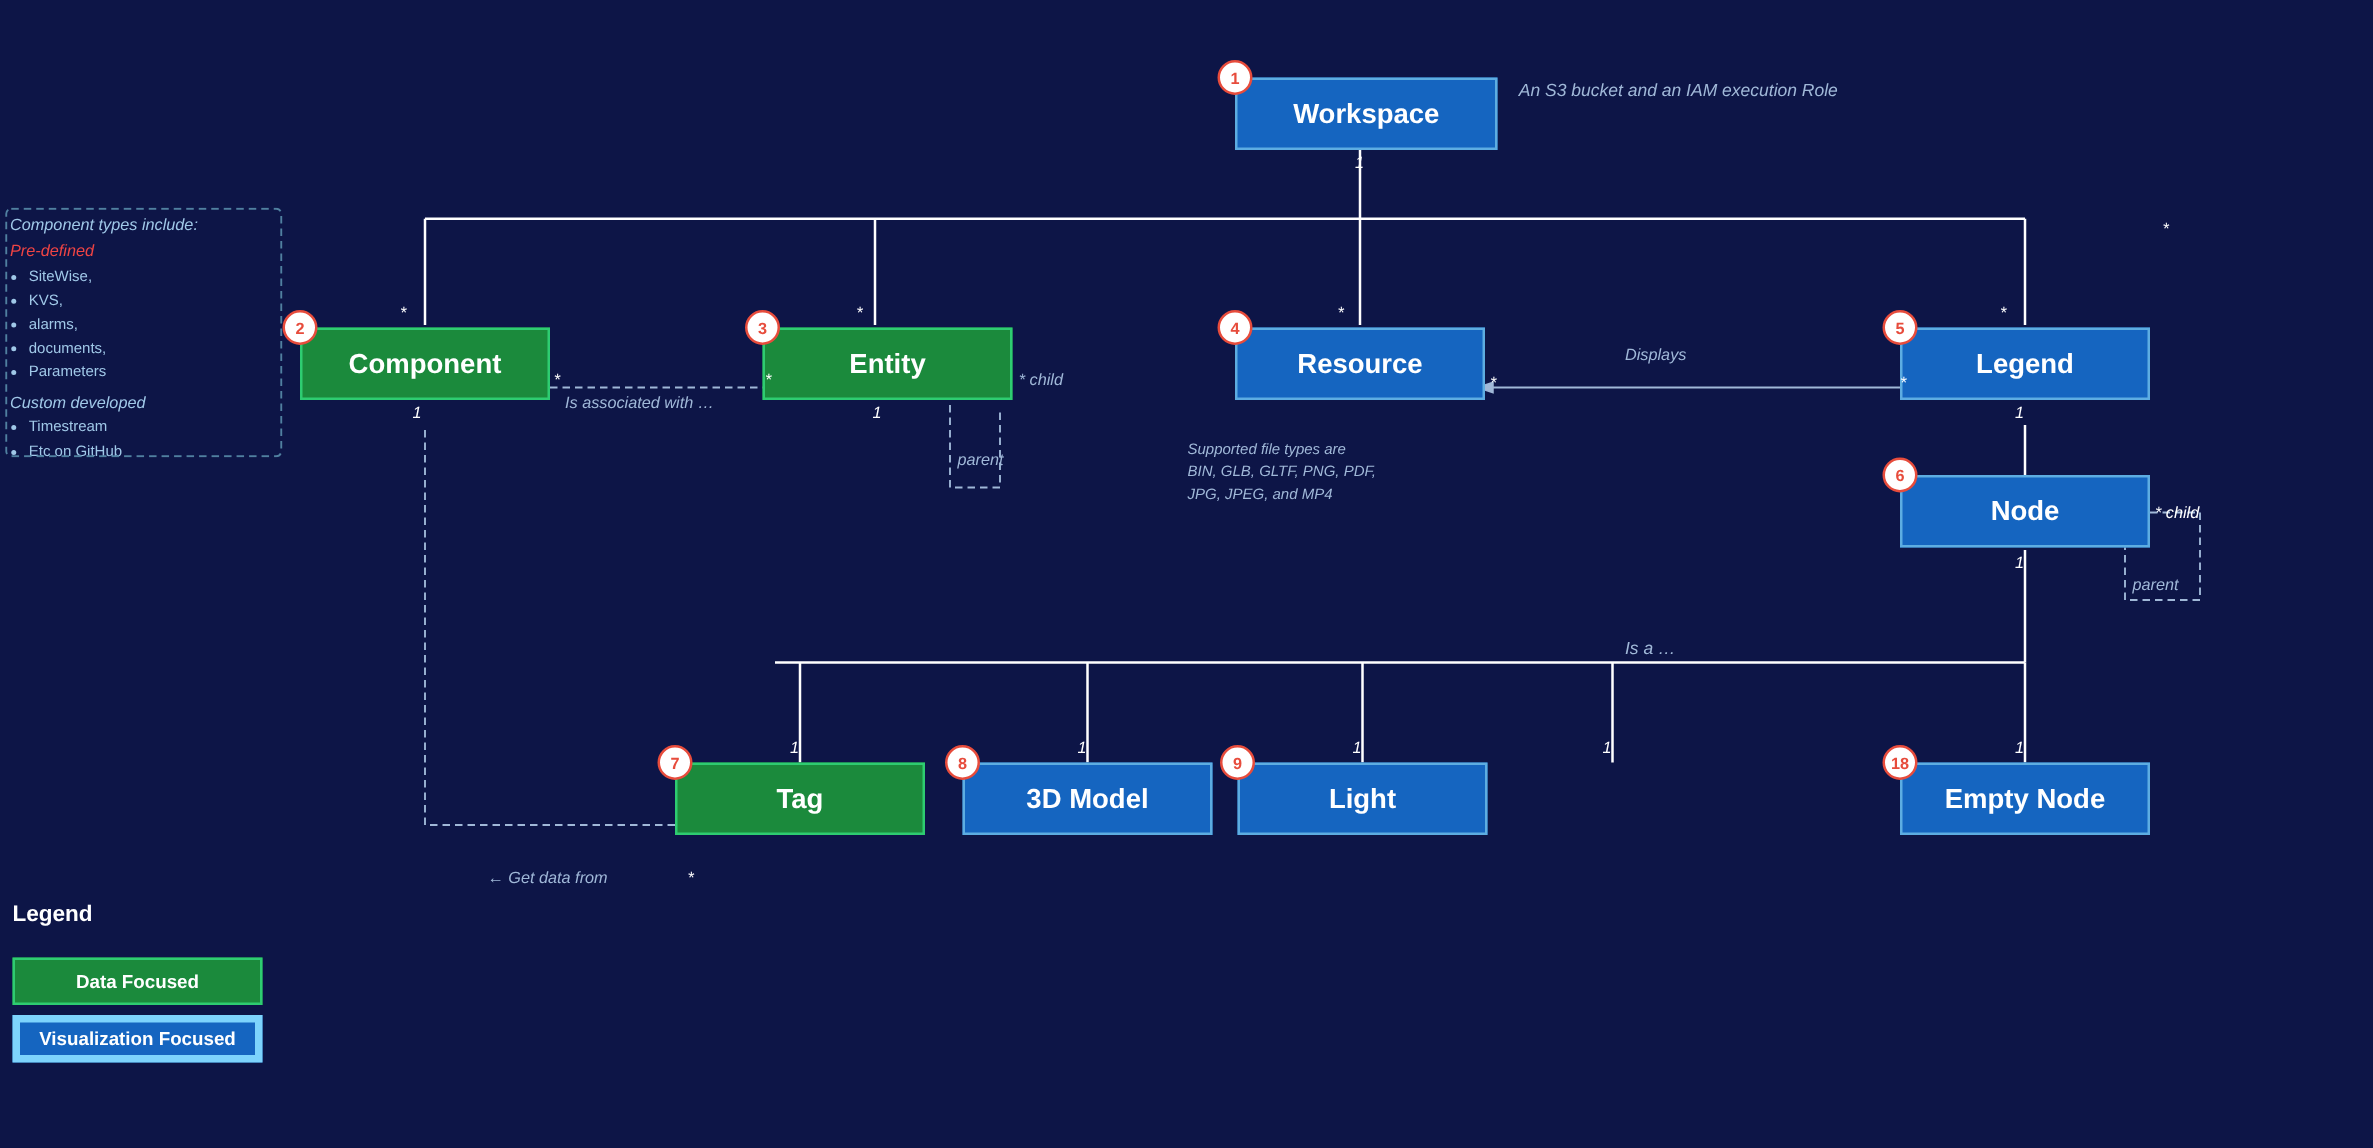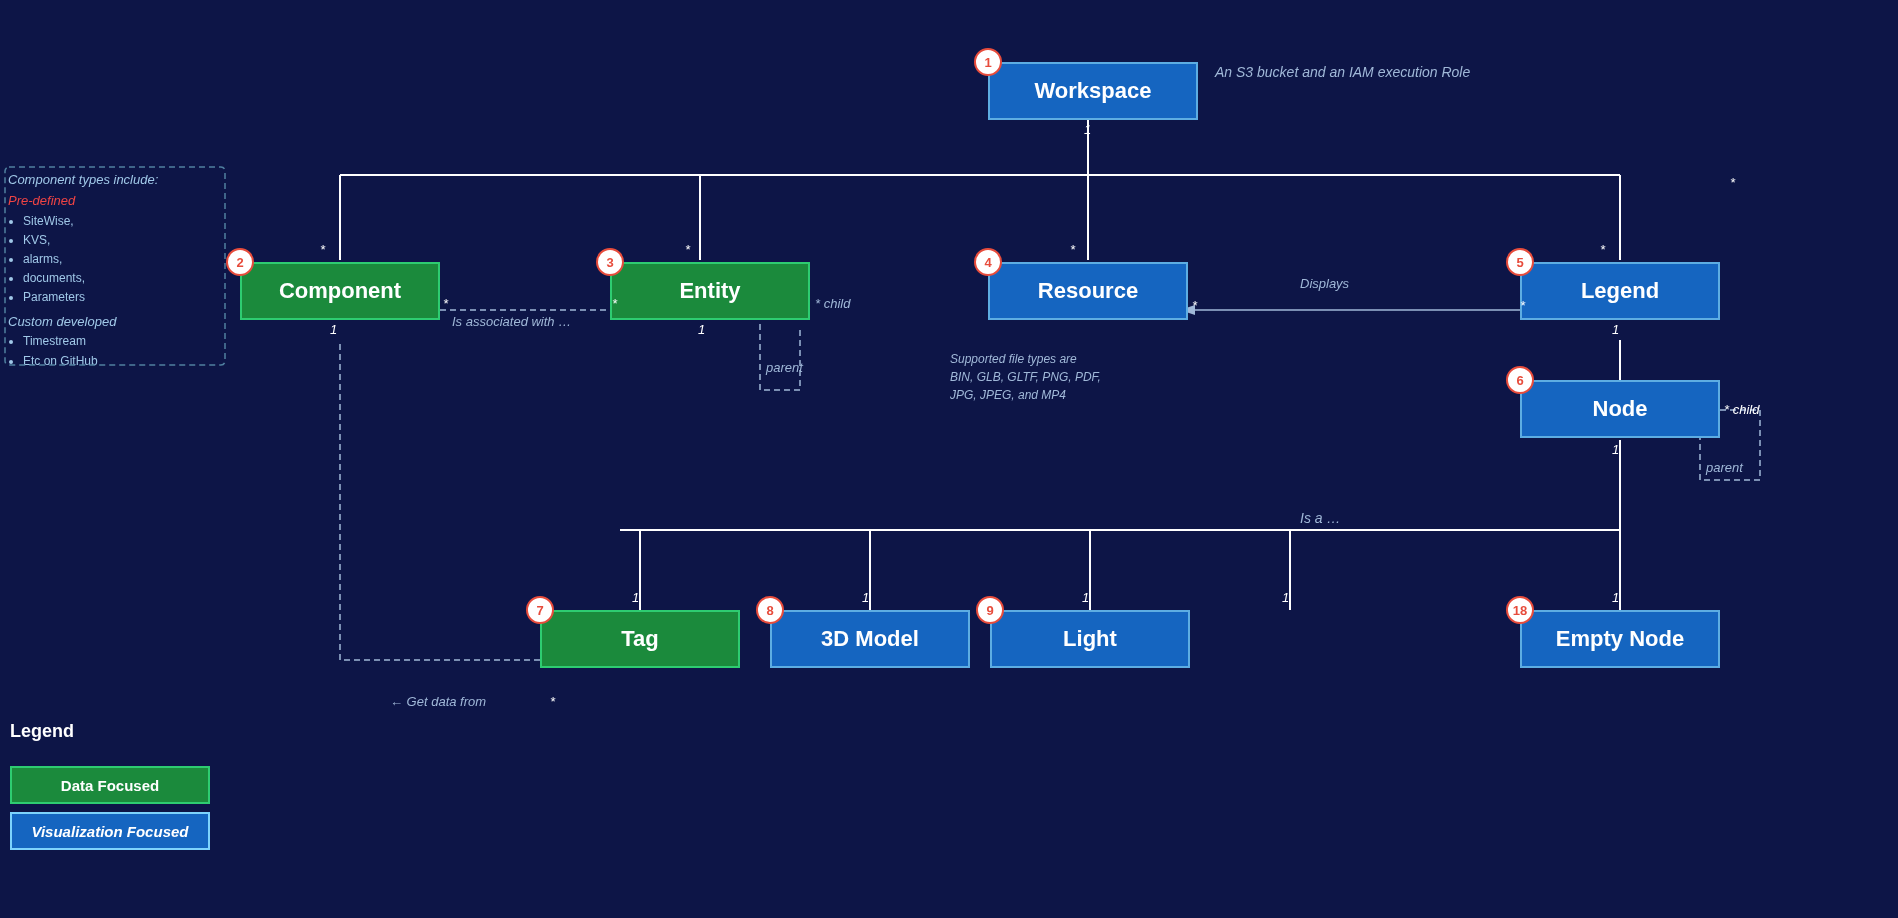--- a/index.html
+++ b/index.html
@@ -324,18 +324,18 @@
     ← Get data from
   </div>
 
   <div class="label label-white" style="left:550px; top:694px;">*</div>
 
   <div class="legend">
     <div class="legend-title">Legend</div>
     <div class="legend-item node-green" style="border: 2px solid #2ecc71; font-size:15px;">
       <span>Data Focused</span>
     </div>
-    <div class="legend-item node-blue" style="border: 2px solid #7dd3fc; font-size:15px;font-style:italic;">
+    <div class="legend-item node-blue" style="border: 6px solid #7dd3fc; font-size:15px;">
       <span>Visualization Focused</span>
     </div>
   </div>
 
 </div>
 
 </body></html>

